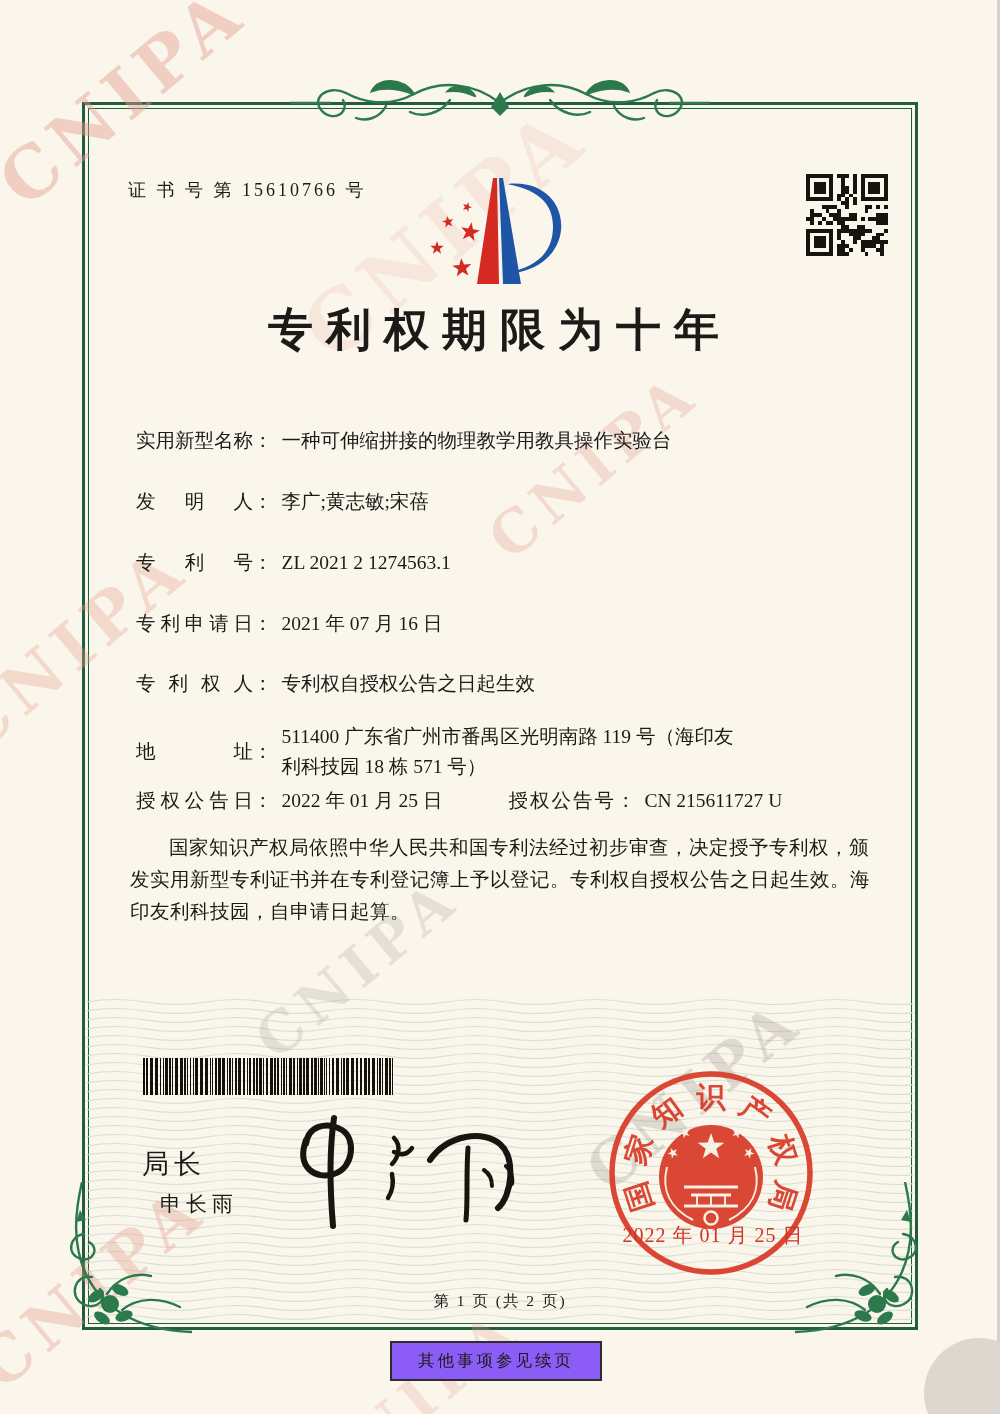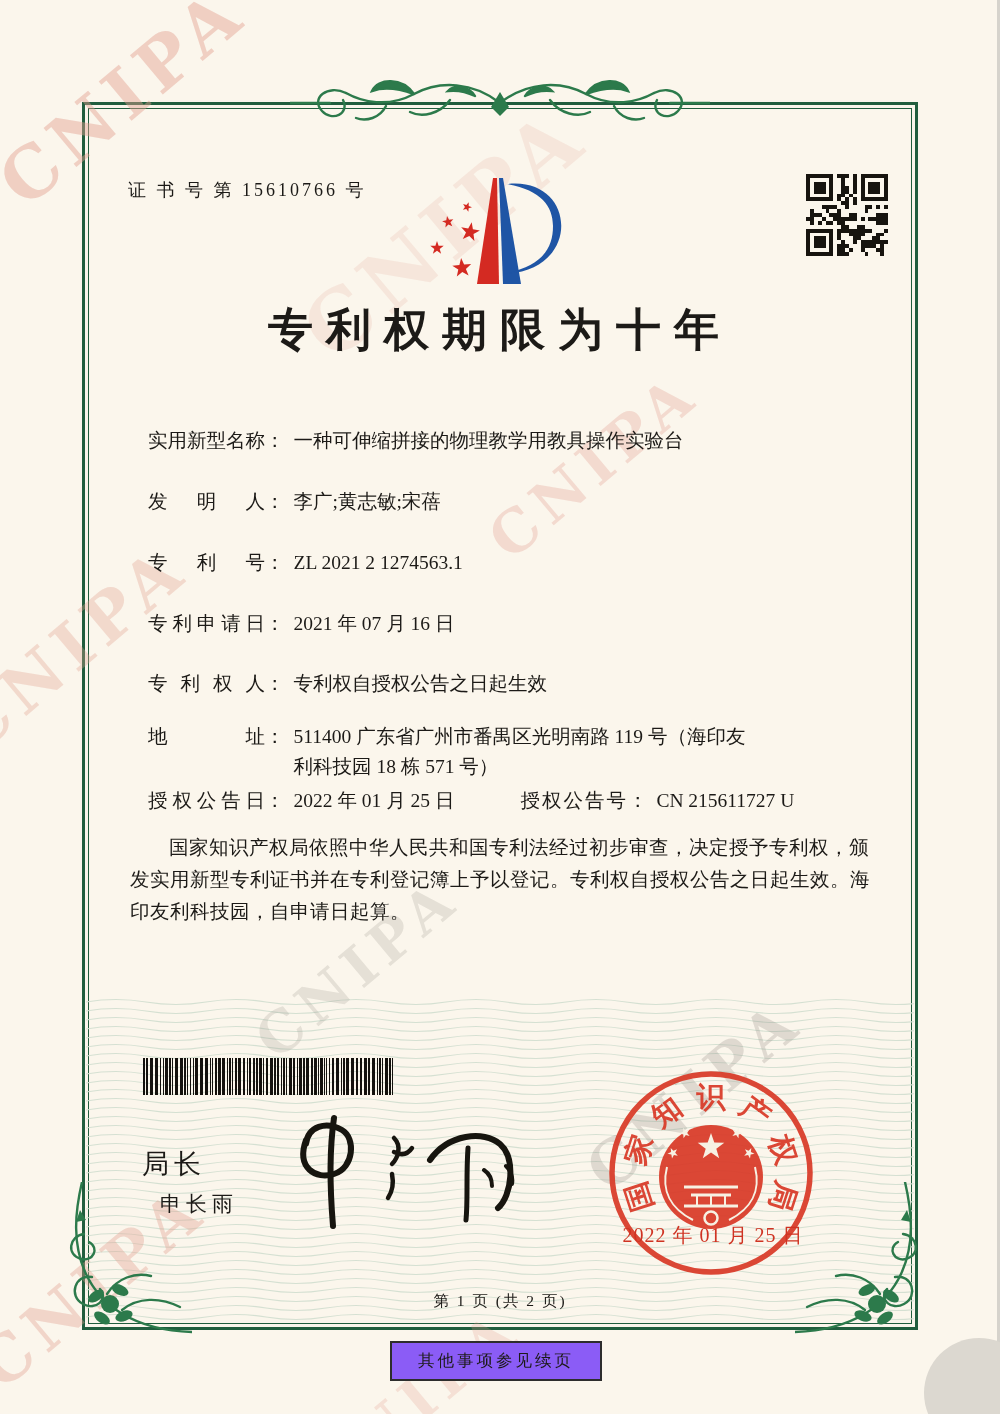--- a/index.html
+++ b/index.html
@@ -13,21 +13,21 @@
          box-sizing:border-box;border:3px solid #215e3e;z-index:0;}
   .frame-inner{position:absolute;inset:3px;border:1px solid #215e3e;}
   .waves{position:absolute;left:86px;top:995px;z-index:0;}
   .ornament{position:absolute;z-index:2;}
   
   .cert-no{position:absolute;left:128px;top:178px;font-size:18px;letter-spacing:3px;z-index:2;}
   .logo{position:absolute;left:415px;top:170px;z-index:2;}
   .qr{position:absolute;left:806px;top:174px;width:82px;height:82px;z-index:2;}
   .title{position:absolute;left:0;right:0;top:300px;text-align:center;font-size:45px;
          font-weight:bold;letter-spacing:13px;z-index:2;}
-  .frow{position:absolute;left:148px;font-size:19.5px;display:flex;align-items:flex-start;z-index:2;line-height:30px;}
+  .frow{position:absolute;left:136px;font-size:19.5px;display:flex;align-items:center;z-index:2;line-height:30px;}
   .flabel{display:inline-block;width:117px;text-align:justify;text-align-last:justify;white-space:nowrap;}
   .fcolon{margin-right:9px;}
   .fvalue{max-width:470px;}
   .g2label{letter-spacing:2px;white-space:nowrap;}
   .bodytext{position:absolute;left:130px;top:832px;width:742px;font-size:19.5px;
             line-height:32px;z-index:2;}
   .bodytext p{margin:0;text-indent:2em;letter-spacing:.5px;}
   .barcode{position:absolute;left:143px;top:1058px;width:258px;height:37px;z-index:2;font-size:0;}
   .barcode span{display:inline-block;height:100%;background:#14110d;vertical-align:top;}
   .director-title{position:absolute;left:142px;top:1146px;font-size:27px;letter-spacing:5px;z-index:2;}

